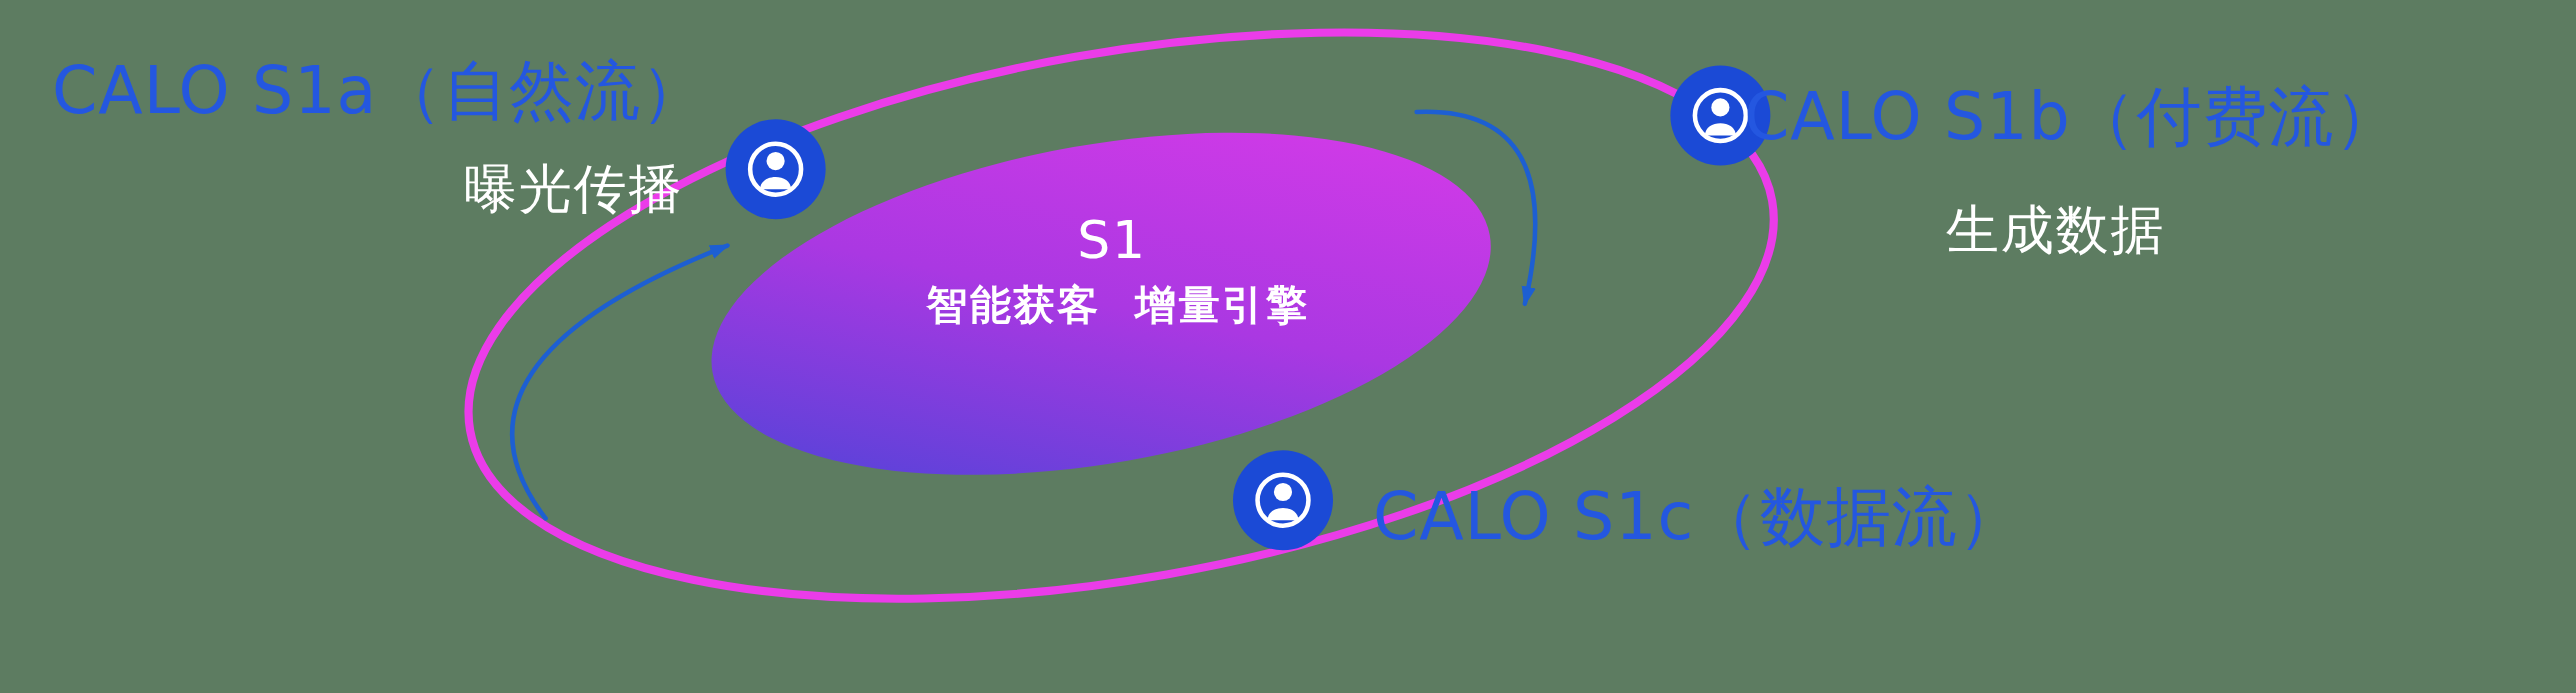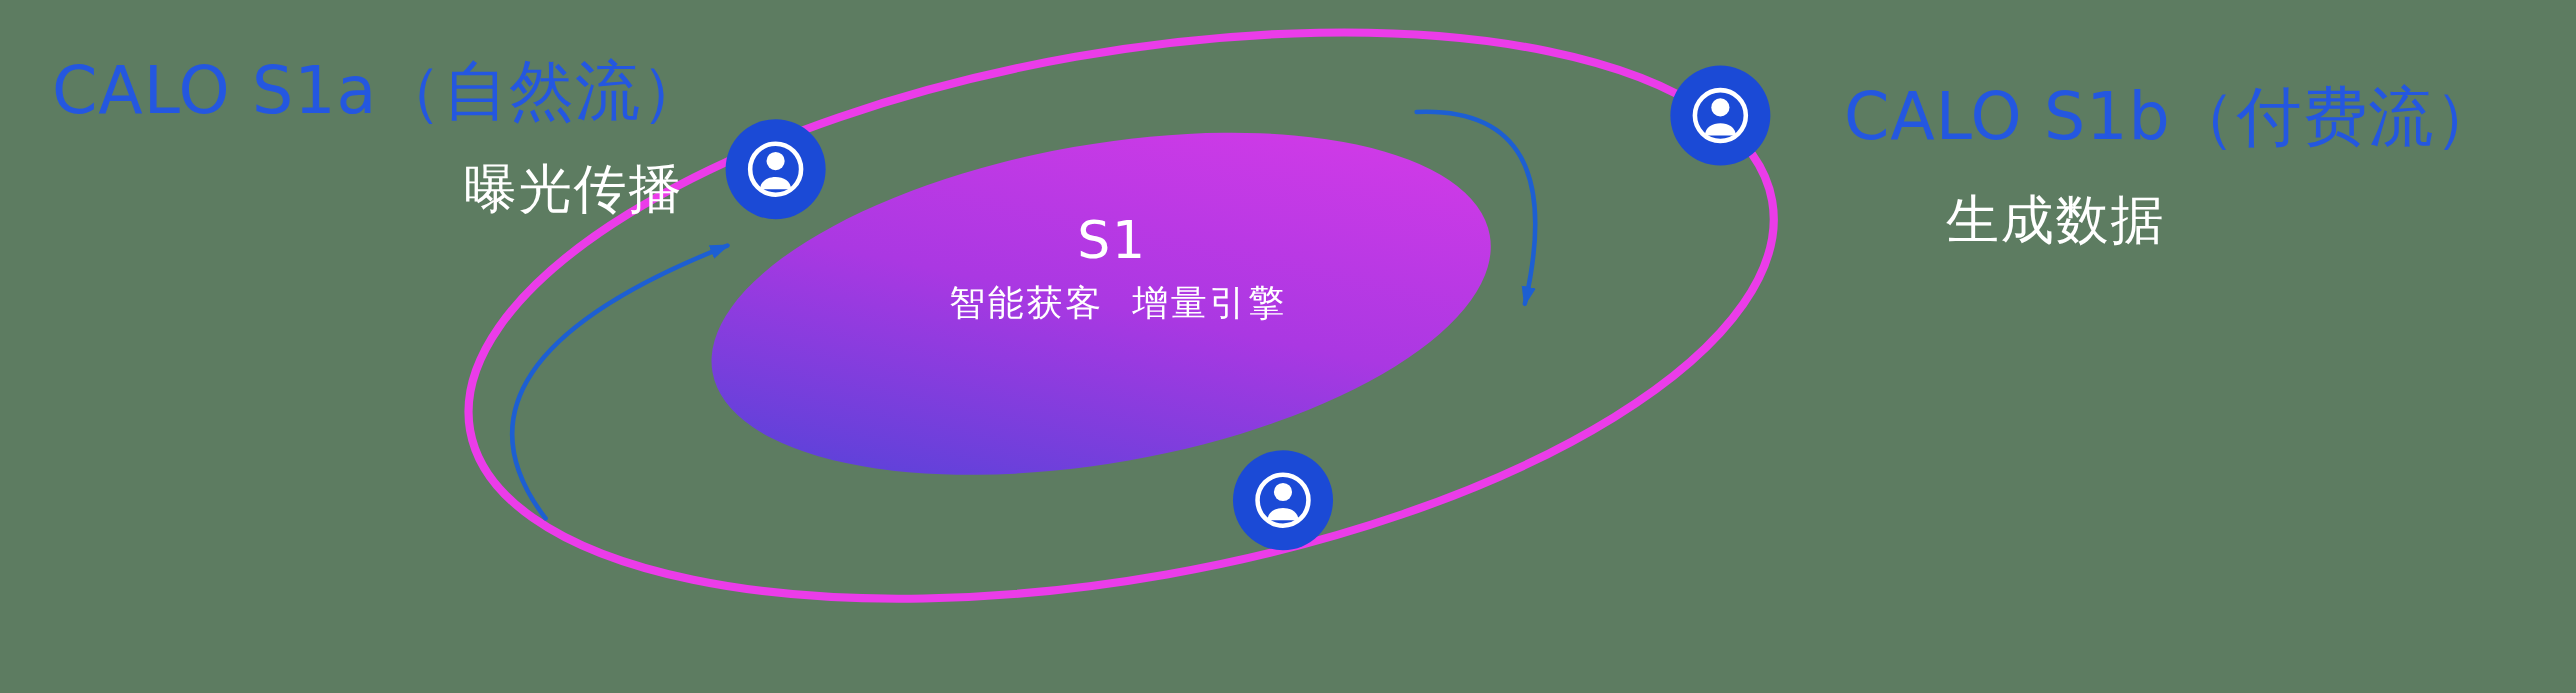--- a/index.html
+++ b/index.html
@@ -43,22 +43,22 @@
   }
   .center-title {
     color: #ffffff;
     font-size: 52px;
     font-weight: 500;
     transform: translateX(-50%);
     letter-spacing: 1.8px;
   }
   .center-subtitle {
     color: #ffffff;
-    font-size: 36px;
-    font-weight: 400;
+    font-size: 41px;
+    font-weight: 700;
     transform: translateX(-50%);
     letter-spacing: 2.7px;
   }
 </style>
 </head>
 <body>
 
 <div class="stage">
 
   <svg class="diagram" width="2576" height="694" viewBox="0 0 2833 763">
@@ -96,21 +96,22 @@
       <circle r="55" fill="#1b4ad6"></circle>
       <circle r="28" fill="none" stroke="#ffffff" stroke-width="5"></circle>
       <circle cy="-9" r="10" fill="#ffffff"></circle>
       <path d="M -17 22 C -17 4 17 4 17 22 Z" fill="#ffffff"></path>
     </g>
   </svg>
 
   <div class="label node-title" style="left:52px; top:42px;margin-top:12px;">CALO S1a（自然流）</div>
   <div class="label node-subtitle" style="left:464px; top:159px;">曝光传播</div>
 
-  <div class="label node-title" style="left:1844px; top:80px;text-align:right;">CALO S1b（付费流）</div>
-  <div class="label node-subtitle" style="left:1946px; top:190px;">生成数据</div>
+  <div class="label node-title" style="left:1744px; top:80px;text-align:right;">CALO S1b（付费流）</div>
+  <div class="label node-subtitle" style="left:1946px; top:200px;">生成数据</div>
 
+  <div class="label node-title" style="left:1373px; top:480px;">CALO S1c（数据流）</div>
 
   <div class="label center-title" style="left:1112px; top:211px;">S1</div>
   <div class="label center-subtitle" style="left:1118px; top:282px;">智能获客  增量引擎</div>
 
 </div>
 
 
 </body></html>

